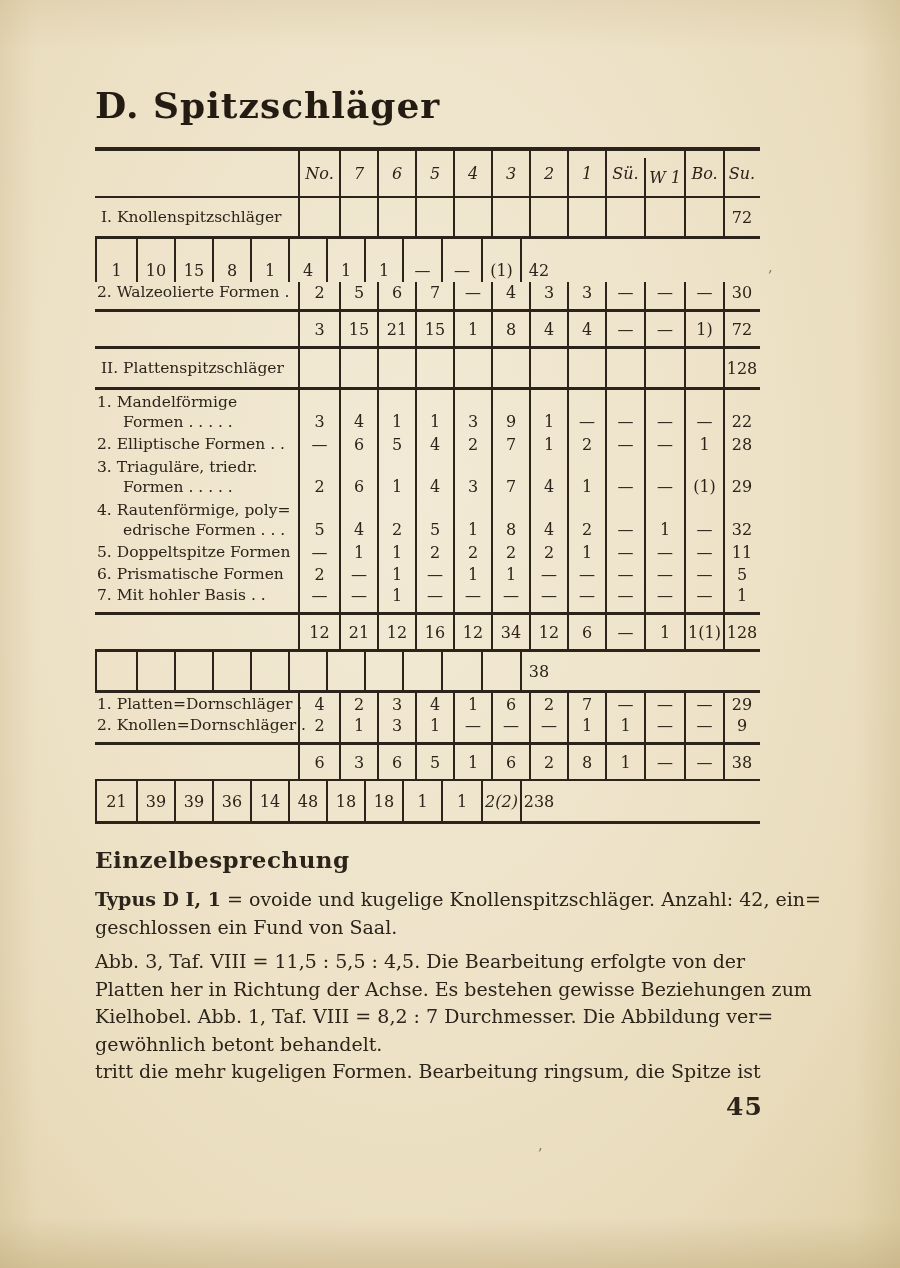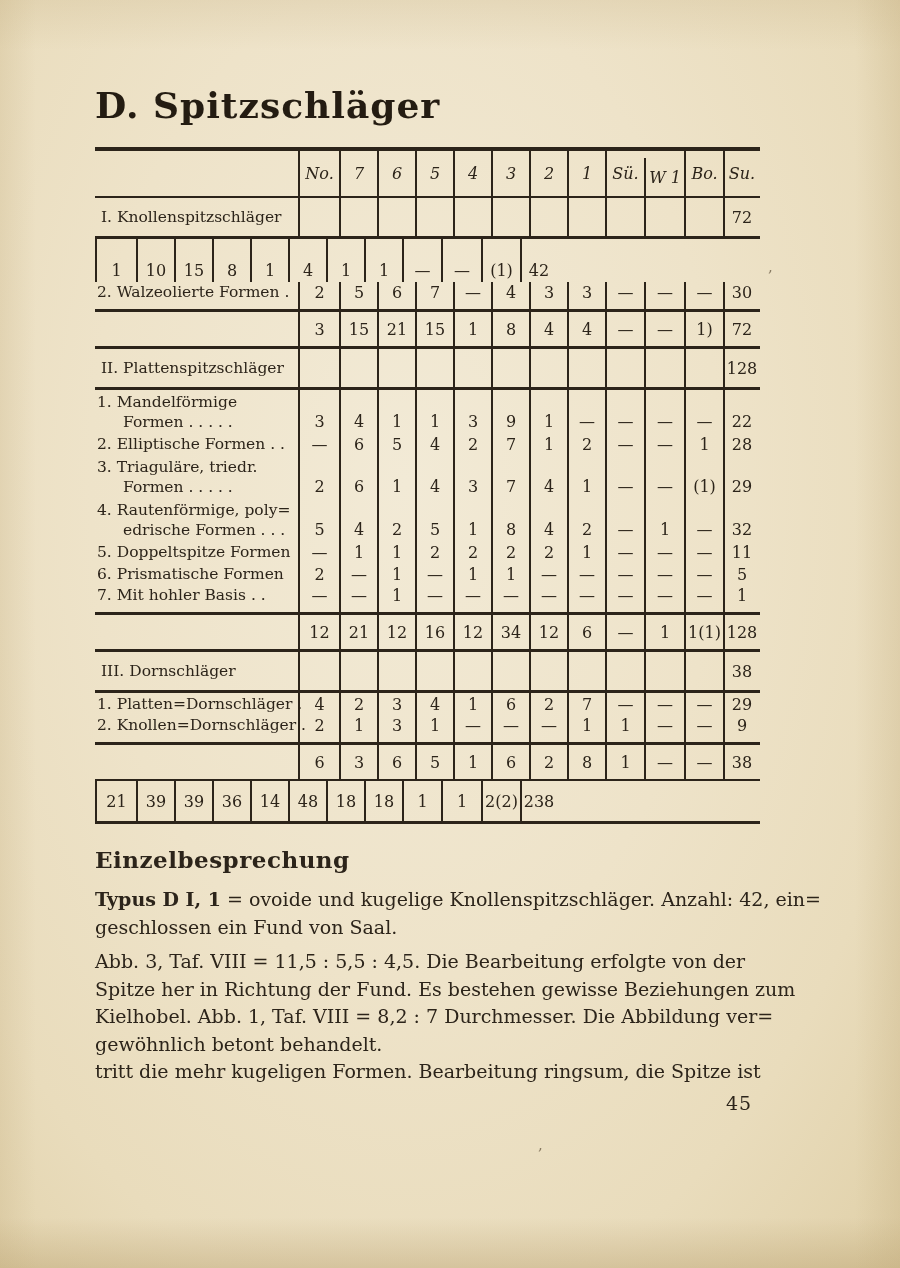--- a/index.html
+++ b/index.html
@@ -58,21 +58,21 @@
   .einzel-heading{
     position:absolute;left:95px;top:846px;margin:0;
     font-size:23px;font-weight:bold;letter-spacing:.5px;
   }
   .paras{position:absolute;left:95px;top:886px;width:720px;}
   .para{margin:0 0 7px 0;}
   .para-line{font-size:19px;line-height:27.5px;white-space:nowrap;}
   .para-line .bold{font-weight:bold;}
   .page-number{
     position:absolute;left:726px;top:1092px;
-    font-size:19px;font-weight:normal;letter-spacing:1px;
+    font-size:25px;font-weight:bold;letter-spacing:1px;
   }
   .artifact{position:absolute;font-size:15px;color:rgba(70,55,35,.6);}
 </style>
 </head>
 <body>
 
 <div class="page">
   <h1 class="title">D. Spitzschläger</h1>
   <div class="dtable" id="dtable">
       <div class="t-row header rule-thin">
@@ -305,23 +305,20 @@
         <div class="t-cell" style="width: 38px; flex: 0 0 38px;">12</div>
         <div class="t-cell" style="width: 38px; flex: 0 0 38px;">34</div>
         <div class="t-cell" style="width: 38px; flex: 0 0 38px;">12</div>
         <div class="t-cell" style="width: 38px; flex: 0 0 38px;">6</div>
         <div class="t-cell" style="width: 39px; flex: 0 0 39px;">—</div>
         <div class="t-cell" style="width: 40px; flex: 0 0 40px;">1</div>
         <div class="t-cell" style="width: 39px; flex: 0 0 39px;">1(1)</div>
         <div class="t-cell" style="width: 36px; flex: 0 0 36px;">128</div>
       </div>
       <div class="t-row section rule-thick">
-        <div class="t-label">
-          <div class="lbl1">III. Dornschläger</div>
-        </div>
         <div class="t-cell" style="width: 41px; flex: 0 0 41px;"></div>
         <div class="t-cell" style="width: 38px; flex: 0 0 38px;"></div>
         <div class="t-cell" style="width: 38px; flex: 0 0 38px;"></div>
         <div class="t-cell" style="width: 38px; flex: 0 0 38px;"></div>
         <div class="t-cell" style="width: 38px; flex: 0 0 38px;"></div>
         <div class="t-cell" style="width: 38px; flex: 0 0 38px;"></div>
         <div class="t-cell" style="width: 38px; flex: 0 0 38px;"></div>
         <div class="t-cell" style="width: 38px; flex: 0 0 38px;"></div>
         <div class="t-cell" style="width: 39px; flex: 0 0 39px;"></div>
         <div class="t-cell" style="width: 40px; flex: 0 0 40px;"></div>
@@ -383,33 +380,33 @@
         <div class="t-cell" style="width: 41px; flex: 0 0 41px;">21</div>
         <div class="t-cell" style="width: 38px; flex: 0 0 38px;">39</div>
         <div class="t-cell" style="width: 38px; flex: 0 0 38px;">39</div>
         <div class="t-cell" style="width: 38px; flex: 0 0 38px;">36</div>
         <div class="t-cell" style="width: 38px; flex: 0 0 38px;">14</div>
         <div class="t-cell" style="width: 38px; flex: 0 0 38px;">48</div>
         <div class="t-cell" style="width: 38px; flex: 0 0 38px;">18</div>
         <div class="t-cell" style="width: 38px; flex: 0 0 38px;">18</div>
         <div class="t-cell" style="width: 39px; flex: 0 0 39px;">1</div>
         <div class="t-cell" style="width: 40px; flex: 0 0 40px;">1</div>
-        <div class="t-cell" style="width: 39px; flex: 0 0 39px;">2(2)</div>
+        <div class="t-cell" style="width: 39px; flex: 0 0 39px; font-style: italic;">2(2)</div>
         <div class="t-cell" style="width: 36px; flex: 0 0 36px;">238</div>
       </div>
     </div>
   <h2 class="einzel-heading">Einzelbesprechung</h2>
   <div class="paras" id="paras">
       <div class="para">
         <div class="para-line"><span class="bold">Typus D I, 1</span><span> = ovoide und kugelige Knollenspitzschläger. Anzahl: 42, ein=</span></div>
         <div class="para-line"><span>geschlossen ein Fund von Saal.</span></div>
       </div>
       <div class="para">
         <div class="para-line"><span>Abb. 3, Taf. VIII = 11,5 : 5,5 : 4,5. Die Bearbeitung erfolgte von der</span></div>
-        <div class="para-line"><span>Spitze her in Richtung der Fund. Es bestehen gewisse Beziehungen zum</span></div>
+        <div class="para-line"><span>Platten her in Richtung der Achse. Es bestehen gewisse Beziehungen zum</span></div>
         <div class="para-line"><span>Kielhobel. Abb. 1, Taf. VIII = 8,2 : 7 Durchmesser. Die Abbildung ver=</span></div>
         <div class="para-line"><span>gewöhnlich betont behandelt.</span></div>
         <div class="para-line"><span>tritt die mehr kugeligen Formen. Bearbeitung ringsum, die Spitze ist</span></div>
       </div>
     </div>
   <div class="page-number">45</div>
   <div id="artifacts">
       <span class="artifact" style="left: 768px; top: 258px;">,</span>
       <span class="artifact" style="left: 538px; top: 1136px;">,</span>
     </div>

